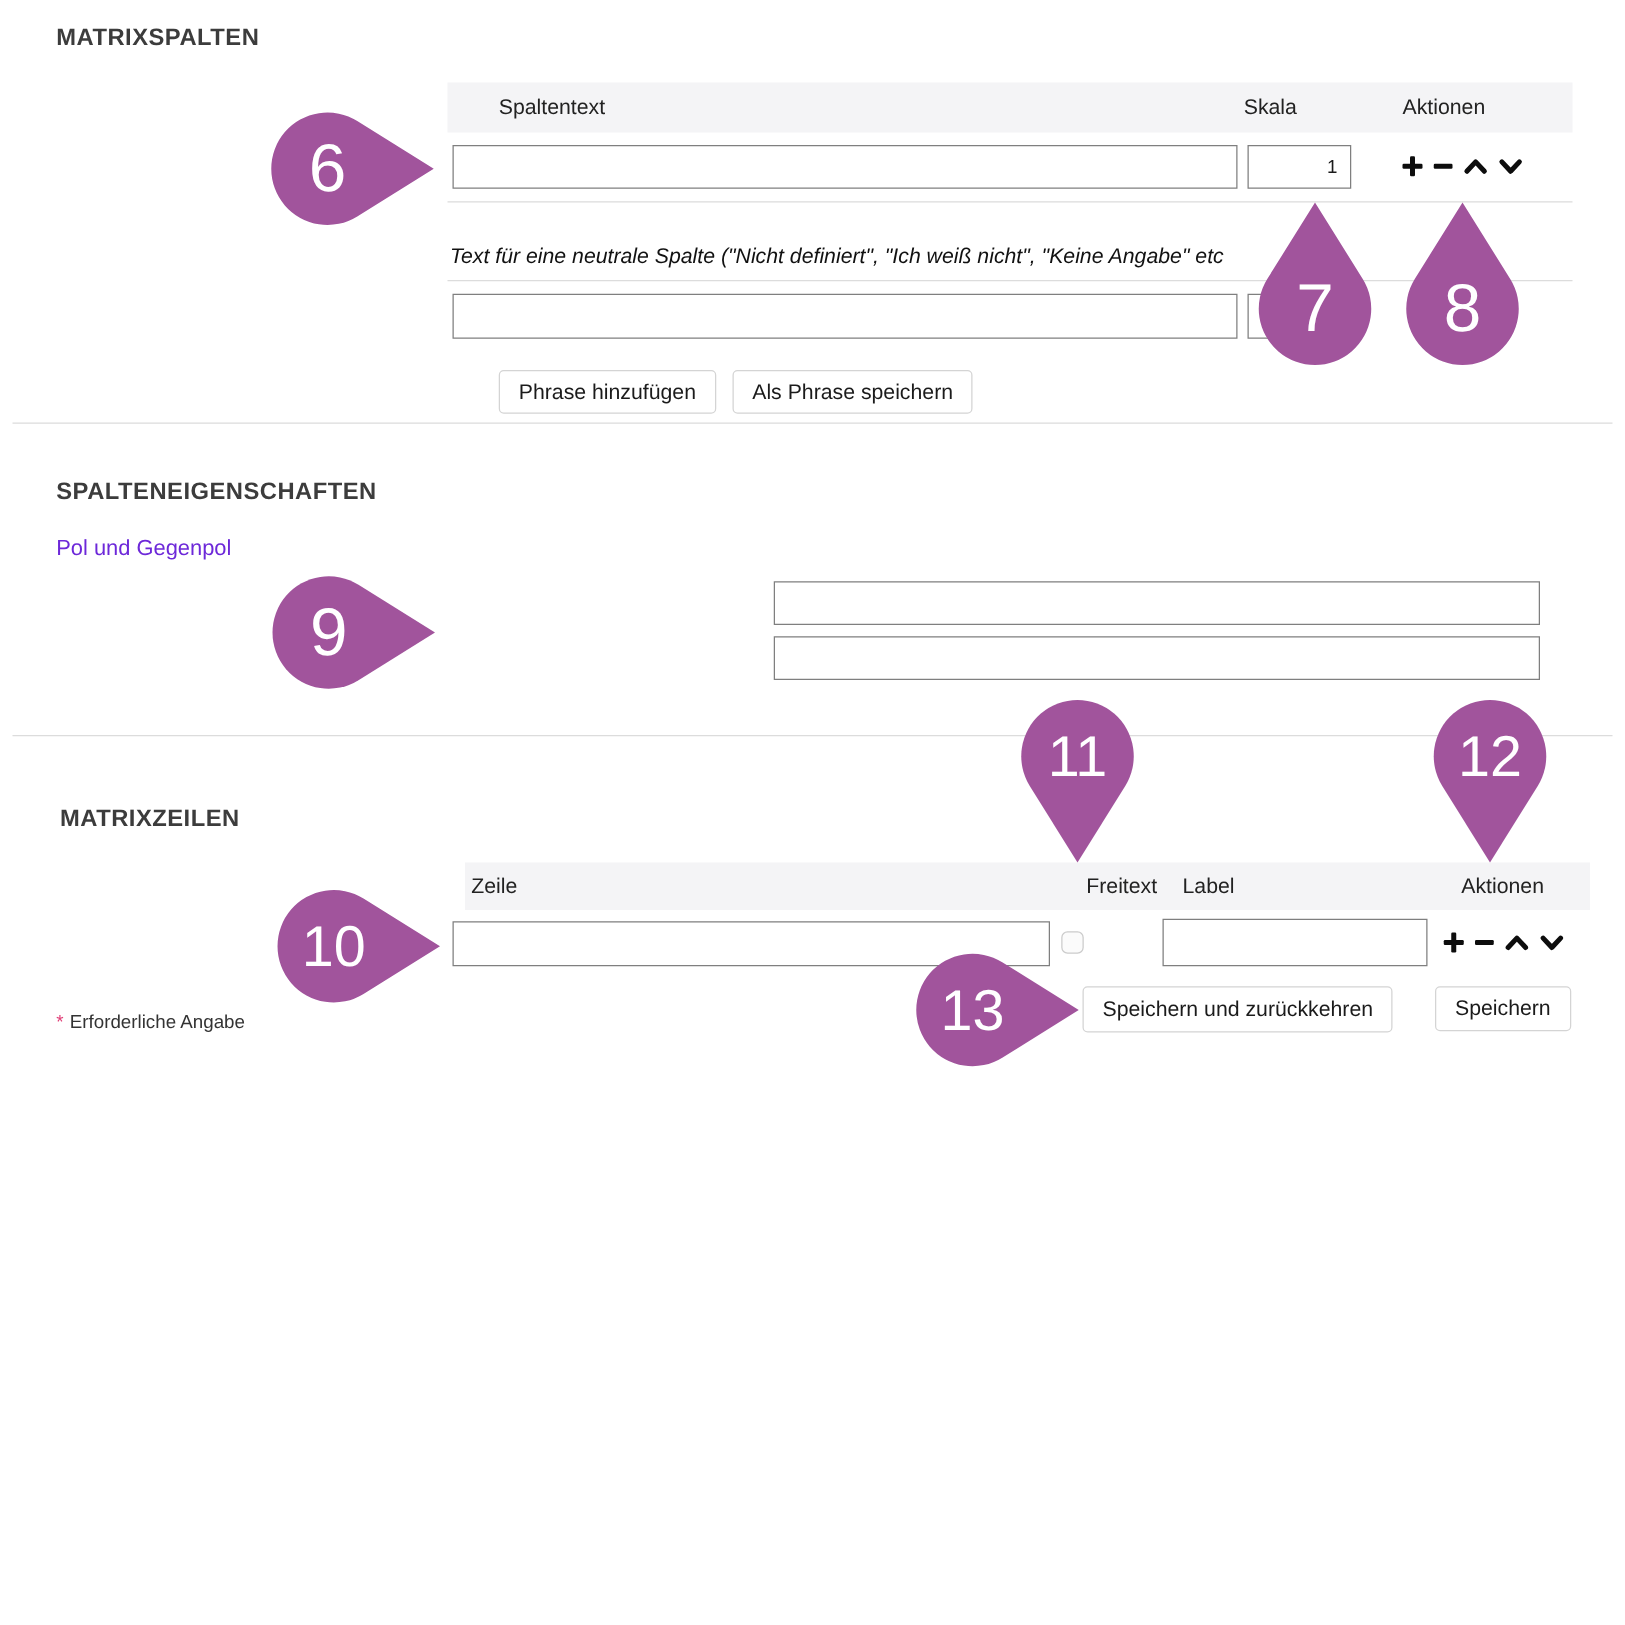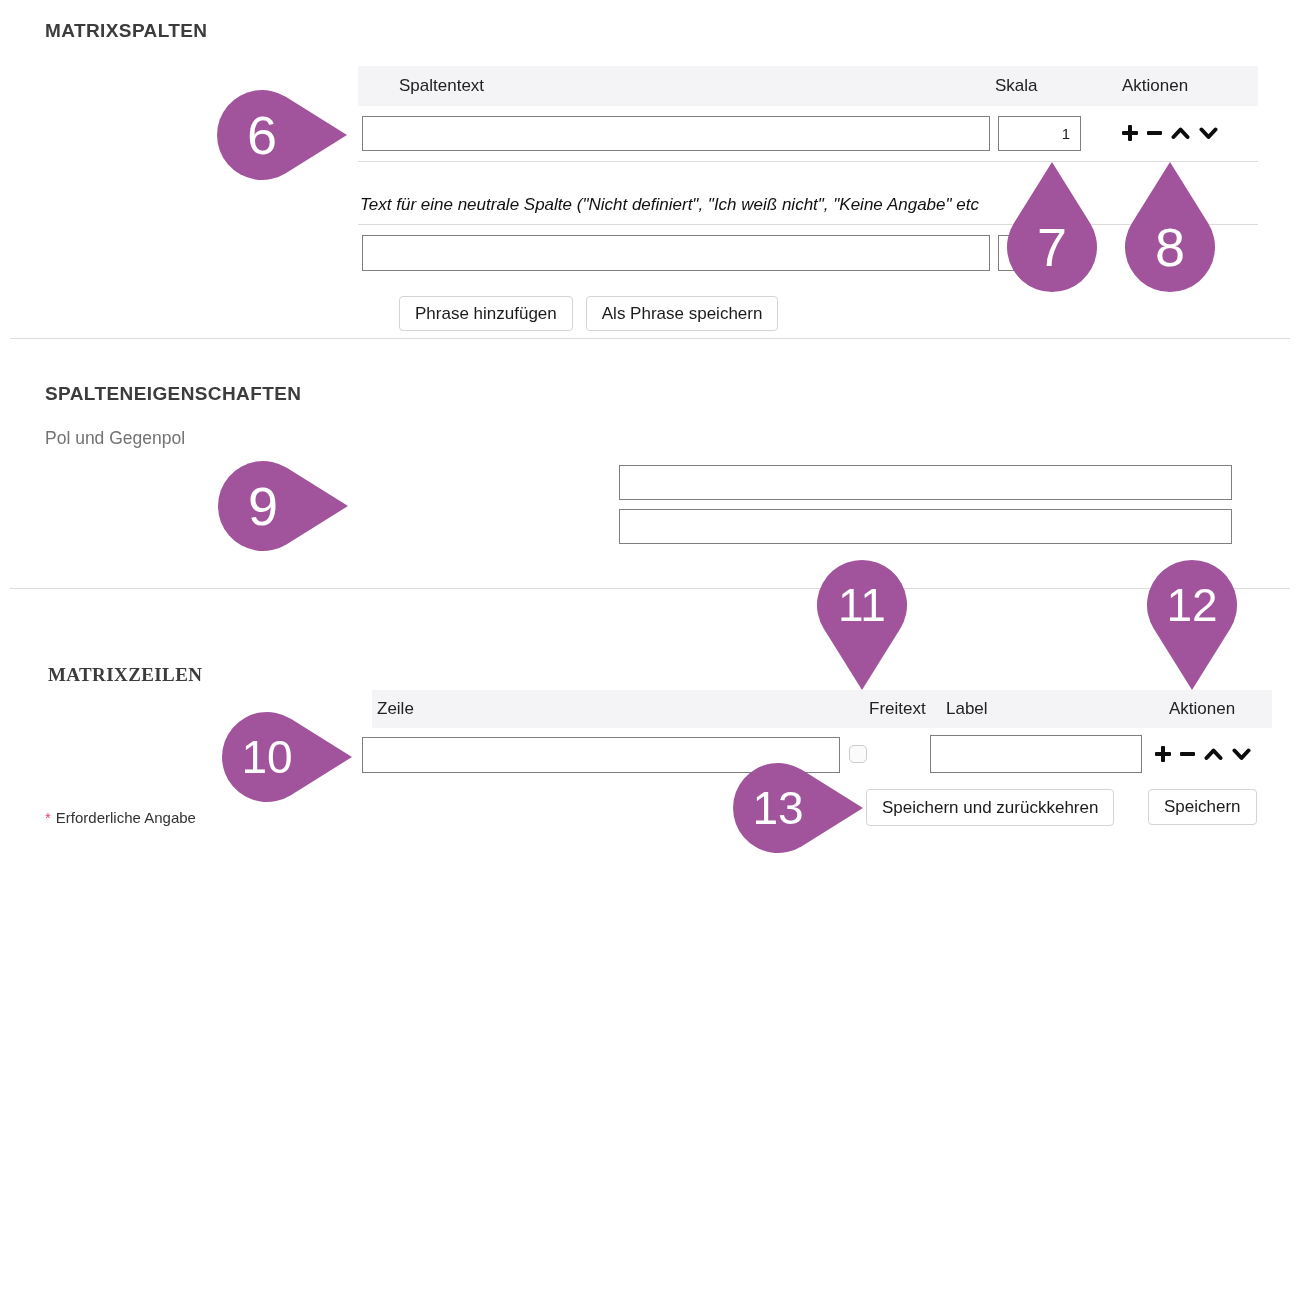--- a/index.html
+++ b/index.html
@@ -35,21 +35,21 @@
   .icon-plus{position:relative;width:16px;height:16px;display:inline-block;}
   .icon-plus::before{content:"";position:absolute;left:0;top:5.8px;width:16px;height:4.4px;background:#0d0d0d;border-radius:1px;}
   .icon-plus::after{content:"";position:absolute;left:5.8px;top:0;width:4.4px;height:16px;background:#0d0d0d;border-radius:1px;}
   .icon-minus{width:15px;height:4.4px;background:#0d0d0d;border-radius:1px;display:inline-block;}
   .chev{display:inline-block;}
   .checkbox{
     box-sizing:border-box;width:18px;height:18px;border:1px solid #cbcbcb;border-radius:5px;
     background:#fbfbfb;display:inline-block;cursor:pointer;
   }
   .italic-hint{font-size:17px;font-style:italic;color:#111;white-space:nowrap;}
-  .plain-label{font-size:17.5px;color:#737373;white-space:nowrap;}
+  .plain-label{font-size:17.5px;color:#6d28d9;white-space:nowrap;}
   .desc-text{font-size:16px;color:#222;white-space:nowrap;}
   .gray-panel{background:#f0f0f0;}
   .panel-label{position:absolute;font-size:17px;color:#222;white-space:nowrap;}
   .footer-note{font-size:15px;color:#333;white-space:nowrap;}
   .req-star{color:#e03f77;margin-right:5px;}
   .marker{position:absolute;z-index:20;pointer-events:none;}
   .marker text{
     font-family:"Liberation Sans","DejaVu Sans",sans-serif;fill:#ffffff;
   }
 </style>
@@ -94,21 +94,21 @@
 
   <div class="abs section-title" style="left:45px;top:383px;">SPALTENEIGENSCHAFTEN</div>
 
   <div class="abs plain-label" style="left:45px;top:428px;">Pol und Gegenpol</div>
 
   <input class="abs text-input" style="left: 619px; top: 465px; width: 613px; height: 35px;" value="">
   <input class="abs text-input" style="left: 619px; top: 509px; width: 613px; height: 35px;" value="">
 
   <div class="abs divider" style="left:10px;top:588px;width:1280px;"></div>
 
-  <div class="abs section-title" style="left:48px;top:664px;font-family:Liberation Serif, serif;">MATRIXZEILEN</div>
+  <div class="abs section-title" style="left:48px;top:645px;">MATRIXZEILEN</div>
 
   <div class="abs band" style="left:372px;top:690px;width:900px;height:38px;">
     <span style="left:5px;">Zeile</span>
     <span style="left:497px;">Freitext</span>
     <span style="left:574px;">Label</span>
     <span style="left:797px;">Aktionen</span>
   </div>
 
   <input class="abs text-input" style="left: 362px; top: 737px; width: 478px; height: 36px;" value="">
   <span class="abs checkbox" style="left:849px;top:745px;"></span>

